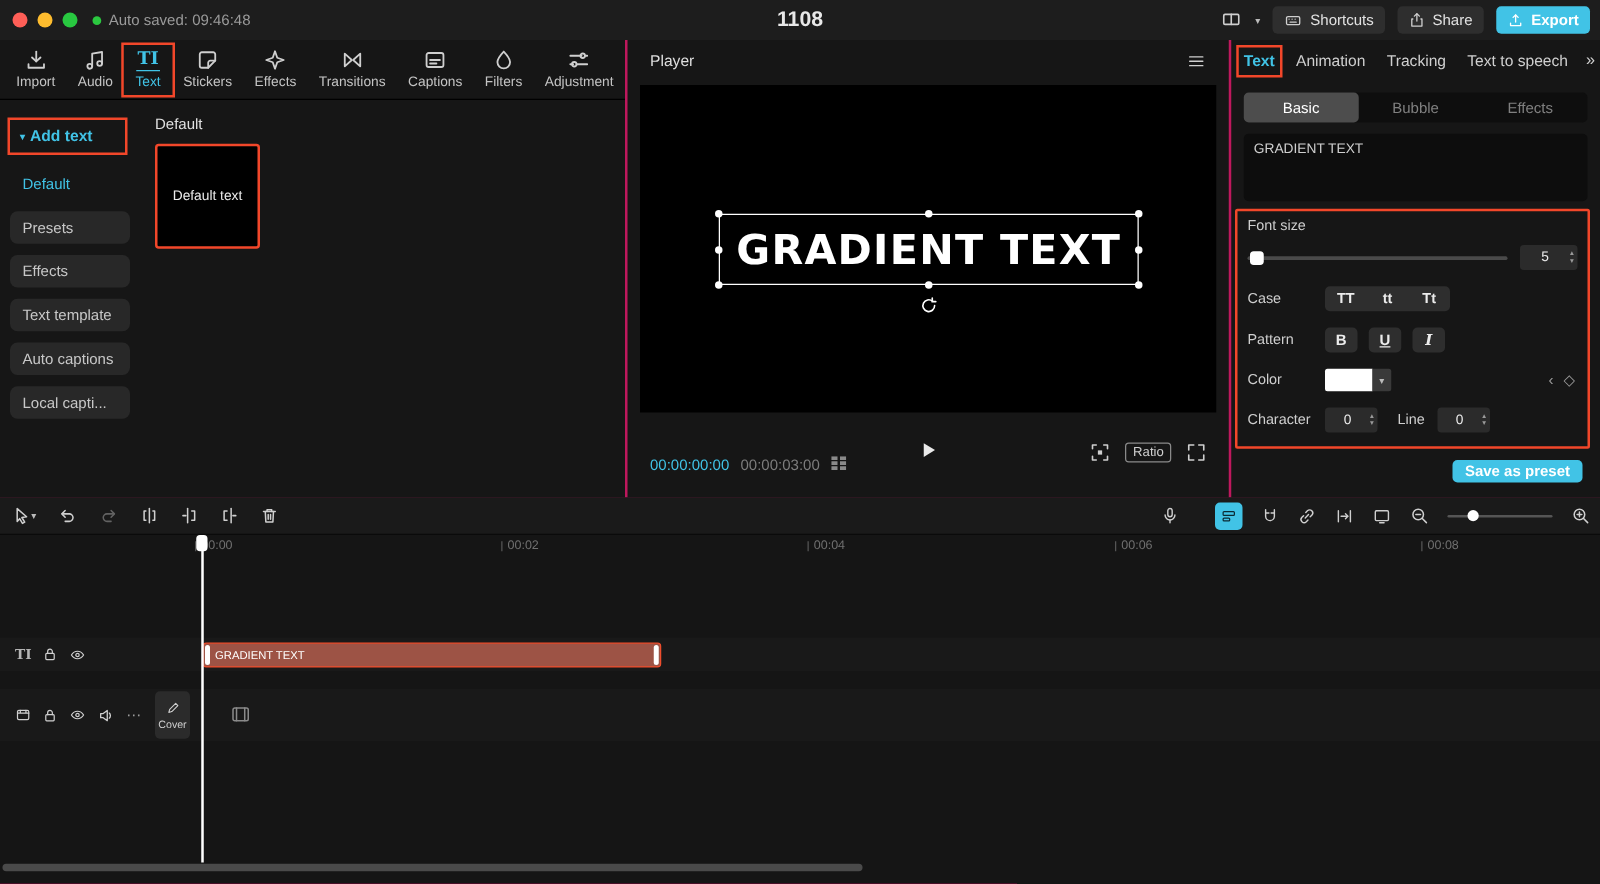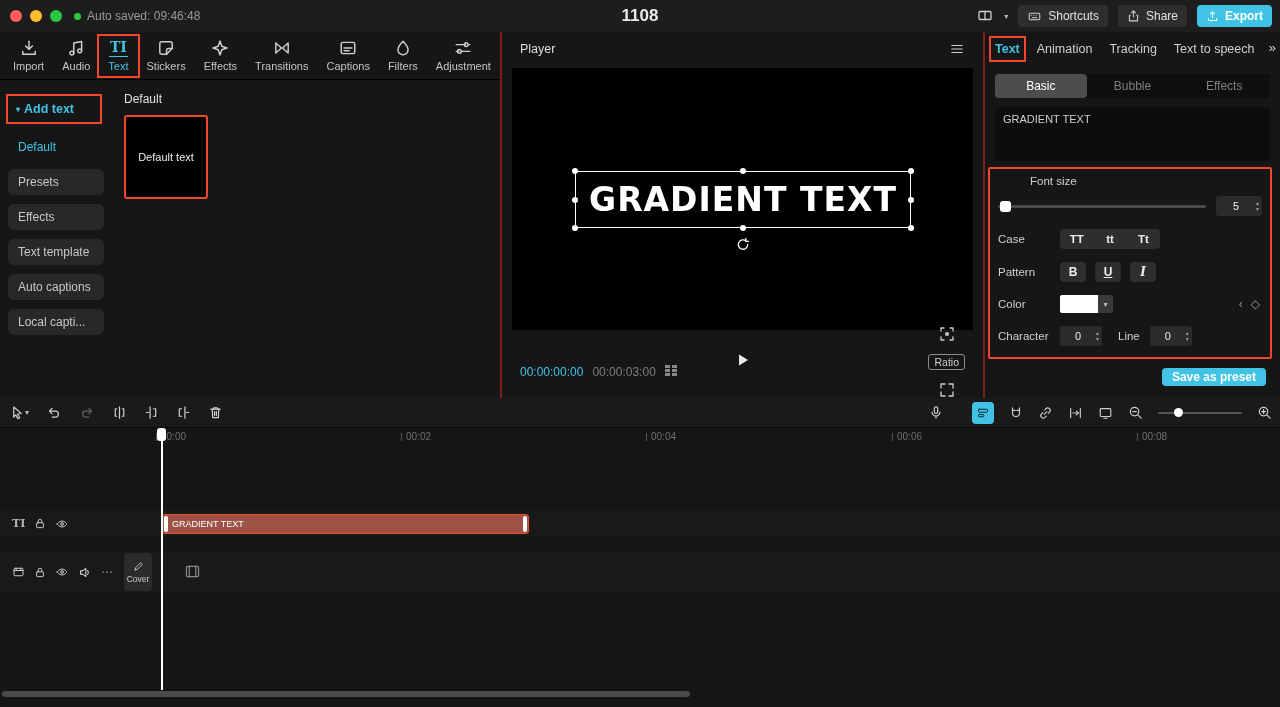--- a/index.html
+++ b/index.html
@@ -2,21 +2,21 @@
 <html><head>
 <meta charset="utf-8">
 <style>
   :root{
     --accent:#41c3e6; --ann:#f2472a; --panel:#161616; --panel2:#1b1b1b;
     --pill:#282828; --txt:#d6d6d6; --dim:#8f8f8f;
     --clipfill:#9d5345; --clipbord:#ef4e2d;
   }
   *{margin:0;padding:0;box-sizing:border-box;font-family:"Liberation Sans",sans-serif;}
   html,body{background:#000;}
-  #app{position:relative;width:1280px;height:707px;background:#7f1d1d;overflow:hidden;color:var(--txt);}
+  #app{position:relative;width:1280px;height:707px;background:#be185d;overflow:hidden;color:var(--txt);}
 
   
   #titlebar{position:absolute;top:0;left:0;right:0;height:32px;background:#1d1d1d;display:flex;align-items:center;}
   .traffic{display:flex;gap:8px;margin-left:10px;}
   .light{width:12px;height:12px;border-radius:50%;}
   .l-close{background:#ff5f57}.l-min{background:#febc2e}.l-zoom{background:#28c840}
   #autosave{display:flex;align-items:center;gap:6px;margin-left:12px;font-size:12px;color:#9a9a9a;}
   .greendot{width:7px;height:7px;border-radius:50%;background:#2bc840;}
   #doc-title{position:absolute;left:50%;transform:translateX(-50%);font-size:17px;font-weight:bold;color:#e9e9e9;}
   #tb-right{position:absolute;right:8px;display:flex;align-items:center;gap:10px;}
@@ -55,35 +55,35 @@
   #stage{position:absolute;left:10px;top:36px;width:461px;height:262px;background:#000;}
   #selbox{position:absolute;left:63px;top:103px;width:336px;height:57px;border:1.5px solid #fff;}
   #preview-text{position:absolute;inset:0;display:flex;align-items:center;justify-content:center;color:#fff;font-weight:800;font-size:33px;letter-spacing:1px;white-space:nowrap;font-family:"DejaVu Sans",sans-serif;}
   .h{position:absolute;width:6px;height:6px;background:#fff;border-radius:50%;}
   #rotate-handle{position:absolute;left:50%;top:calc(100% + 10px);transform:translateX(-50%);}
   #player-controls{position:absolute;left:18px;right:18px;bottom:24px;height:24px;display:flex;align-items:center;}
   #pc-left{display:flex;align-items:flex-start;gap:9px;margin-top:20px;}
   #cur-time{color:var(--accent);font-size:12px;}
   #dur-time{color:#7d7d7d;font-size:12px;}
   #play-btn{position:absolute;left:50%;transform:translateX(-50%);}
-  #pc-right{margin-left:auto;display:flex;align-items:center;gap:12px;flex-direction:column;}
+  #pc-right{margin-left:auto;display:flex;align-items:flex-end;gap:12px;}
   #ratio-pill{border:1px solid #8a8a8a;border-radius:3px;padding:1px 5px;font-size:10.5px;color:#cfcfcf;}
 
   
   #insp-tabs{height:34px;display:flex;align-items:center;gap:17px;padding-left:10px;font-size:12.5px;color:#cfcfcf;overflow:hidden;position:relative;white-space:nowrap;}
   #tab-text{color:var(--accent);font-weight:bold;outline:2px solid var(--ann);outline-offset:4px;}
   #tabs-more{position:absolute;right:4px;top:8px;color:#cfcfcf;font-size:13px;background:var(--panel);padding-left:4px;}
   #subtabs{margin:8px 10px 0;height:24px;background:#0e0e0e;border-radius:4px;display:grid;grid-template-columns:1fr 1fr 1fr;}
   .subtab{display:flex;align-items:center;justify-content:center;font-size:12px;color:#808080;border-radius:4px;}
   .subtab.active{background:#4d4d4d;color:#fff;}
   #text-box{margin:9px 10px 0;height:54px;background:#0d0d0d;border-radius:4px;padding:6px 8px;font-size:11px;color:#cfcfcf;}
   #settings-box{position:relative;margin:6px 8px 0 3px;height:192px;border:2px solid var(--ann);border-radius:2px;padding:6px 8px;}
   .srow{display:flex;align-items:center;margin-top:13px;}
   .slabel{font-size:11.5px;color:#cfcfcf;width:62px;flex:none;}
-  #fs-label{font-size:11.5px;color:#cfcfcf;margin-left:32px;}
+  #fs-label{font-size:11.5px;color:#cfcfcf;}
   #fs-row{display:flex;align-items:center;margin-top:9px;}
   #fs-track{position:relative;flex:1;height:3px;background:#4a4a4a;border-radius:2px;margin-right:10px;}
   #fs-thumb{position:absolute;left:2px;top:-4px;width:11px;height:11px;background:#fff;border-radius:3px;}
   .numbox{width:46px;height:20px;background:#2b2b2b;border-radius:3px;display:flex;align-items:center;}
   .numval{flex:1;text-align:center;font-size:11px;color:#ececec;}
   .stepper{display:flex;flex-direction:column;justify-content:center;font-size:6px;line-height:6px;color:#9a9a9a;padding-right:3px;}
   .patbtn{width:26px;height:20px;background:#2e2e2e;border-radius:4px;color:#ececec;font-size:12px;font-weight:bold;display:flex;align-items:center;justify-content:center;margin-right:9px;}
   #pat-u{text-decoration:underline;}
   #pat-i{font-style:italic;font-family:"DejaVu Serif",serif;}
   #case-pill{width:100px;height:20px;background:#2e2e2e;border-radius:4px;display:grid;grid-template-columns:1fr 1fr 1fr;}

